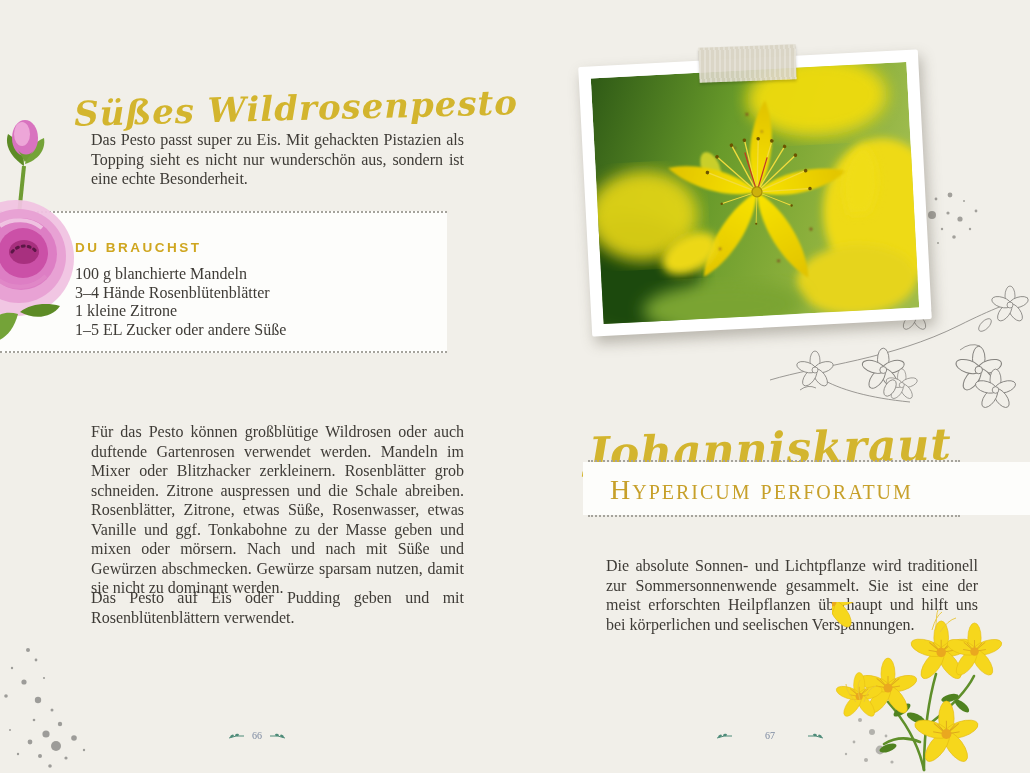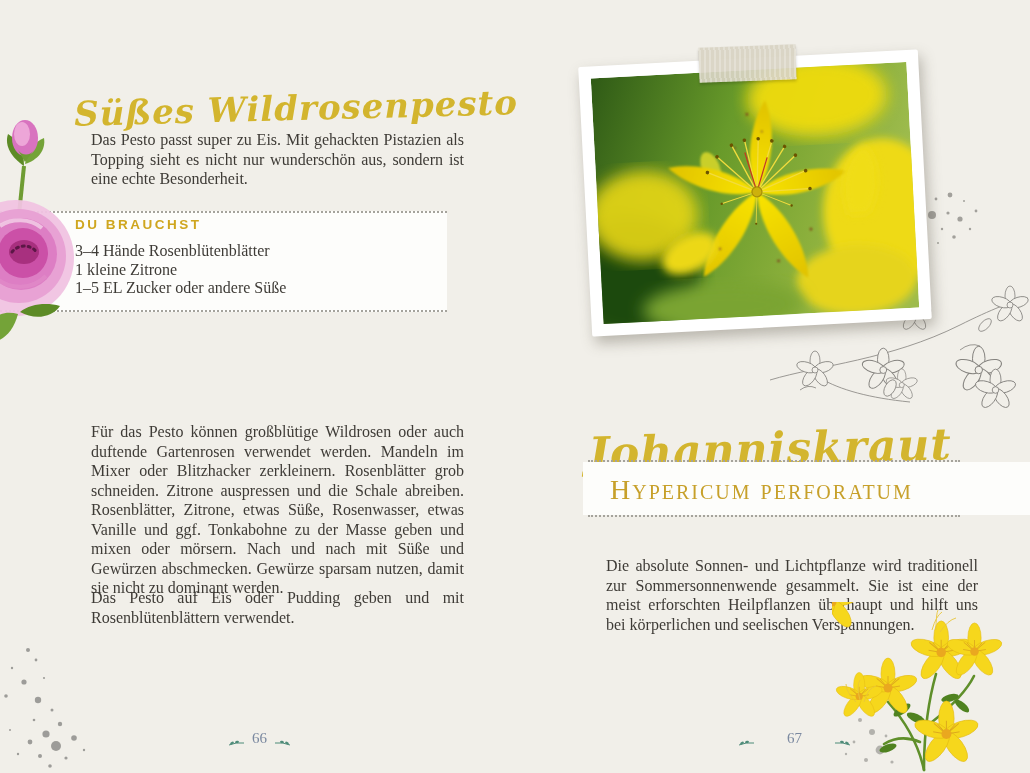--- a/index.html
+++ b/index.html
@@ -13,21 +13,21 @@
     transform:rotate(-1.5deg);white-space:nowrap;
   }
   .body-text{
     position:absolute;color:#3e3b36;font-size:16px;line-height:19.5px;
     text-align:justify;hyphens:auto;margin-left:16px;
   }
   
   .ingredients-box{
     position:absolute;left:0;top:211px;width:447px;background:#fdfdfb;
     border-top:2px dotted #a5a39c;border-bottom:2px dotted #a5a39c;
-    box-sizing:border-box;padding:4px 10px 12px 75px;z-index:1;
+    box-sizing:border-box;padding:27px 10px 12px 75px;z-index:1;
   }
   .ingredients-heading{
     font-family:"Liberation Sans",sans-serif;font-weight:bold;
     font-size:13.5px;letter-spacing:2.5px;color:#cfa61f;margin-bottom:10px;
   }
   .ingredient-line{font-size:16px;line-height:18.6px;color:#3e3b36;}
 
   
   .latin-band{
     position:absolute;left:583px;top:462px;width:447px;height:53px;
@@ -49,40 +49,41 @@
   .polaroid svg{display:block;width:100%;height:100%;}
   .tape{
     position:absolute;left:699px;top:46px;width:97px;height:35px;
     background:rgba(216,211,195,.93);transform:rotate(-2deg);
     box-shadow:0 2px 3px rgba(0,0,0,.18);z-index:4;
     background-image:repeating-linear-gradient(90deg,rgba(255,255,255,.25) 0 2px,rgba(0,0,0,0) 2px 5px);
   }
 
   
   .page-footer{
-    position:absolute;top:730px;display:flex;align-items:flex-end;gap:7px;
-    color:#7b89a0;font-size:15px;z-index:2;
+    position:absolute;top:730px;display:flex;align-items:flex-start;gap:7px;
+    color:#7b89a0;font-size:10px;z-index:2;
   }
   .sprig{width:17px;height:10px;}
 
   .deco{position:absolute;}
 </style>
 </head>
 <body>
 
 <div id="canvas">
 
   <div>
 
     <h1 class="script-title" style="left:74px;top:68px;font-size:34px;">Süßes Wildrosenpesto</h1>
 
     <p class="body-text" style="left:75px;top:114px;width:373px;">Das Pesto passt super zu Eis. Mit gehackten Pistazien als Topping sieht es nicht nur wunderschön aus, sondern ist eine echte Besonderheit.</p>
 
     <div class="ingredients-box">
       <div class="ingredients-heading">DU BRAUCHST</div>
+      <div class="ingredient-line">100 g  blanchierte Mandeln</div>
       <div class="ingredient-line">3–4 Hände Rosenblütenblätter</div>
       <div class="ingredient-line">1 kleine Zitrone</div>
       <div class="ingredient-line">1–5 EL Zucker oder andere Süße</div>
     </div>
 
     <p class="body-text" style="left:75px;top:406px;width:373px;">Für das Pesto können großblütige Wildrosen oder auch duftende Gartenrosen verwendet werden. Mandeln im Mixer oder Blitzhacker zerkleinern. Rosenblätter grob schneiden. Zitrone auspressen und die Schale abreiben. Rosenblätter, Zitrone, etwas Süße, Rosenwasser, etwas Vanille und ggf. Tonkabohne zu der Masse geben und mixen oder mörsern. Nach und nach mit Süße und Gewürzen abschmecken. Gewürze sparsam nutzen, damit sie nicht zu dominant werden.</p>
 
     <p class="body-text" style="left:75px;top:572px;width:373px;">Das Pesto auf Eis oder Pudding geben und mit Rosenblütenblättern verwendet.</p>
 
     <svg class="deco" style="left:-6px;top:106px;z-index:2;" width="86" height="240" viewBox="0 0 86 240">
@@ -319,21 +320,21 @@
       <use href="#yf" x="56" y="86"></use>
       <use href="#yf" x="150" y="52" transform="scale(0.95)"></use>
       <use href="#yf" x="104" y="120" transform="scale(1.1)"></use>
       <use href="#yf" x="34" y="118" transform="scale(0.8)"></use>
       <g stroke="#e8c63a" stroke-width="1" fill="none" opacity="0.9">
         <path d="M100,28 q4,-14 10,-18 M104,28 q0,-16 2,-20 M108,30 q8,-12 16,-14"></path>
         <path d="M24,100 q-10,-10 -10,-18 M28,98 q-4,-14 0,-20 M32,100 q4,-14 12,-16"></path>
       </g>
     </svg>
 
-    <div class="page-footer" style="left:738px;gap:32px;">
+    <div class="page-footer" style="left:716px;gap:32px;">
       <svg class="sprig" viewBox="0 0 17 10">
         <path d="M1,8 Q8,5 16,6" stroke="#4d8b78" stroke-width="1" fill="none"></path>
         <ellipse cx="4" cy="6" rx="2" ry="1.2" fill="#4d8b78" transform="rotate(-25 4 6)"></ellipse>
         <ellipse cx="9" cy="5" rx="2" ry="1.2" fill="#4d8b78" transform="rotate(-15 9 5)"></ellipse>
       </svg>
       <span>67</span>
       <svg class="sprig" viewBox="0 0 17 10" style="transform:scaleX(-1);">
         <path d="M1,8 Q8,5 16,6" stroke="#4d8b78" stroke-width="1" fill="none"></path>
         <ellipse cx="4" cy="6" rx="2" ry="1.2" fill="#4d8b78" transform="rotate(-25 4 6)"></ellipse>
         <ellipse cx="9" cy="5" rx="2" ry="1.2" fill="#4d8b78" transform="rotate(-15 9 5)"></ellipse>

